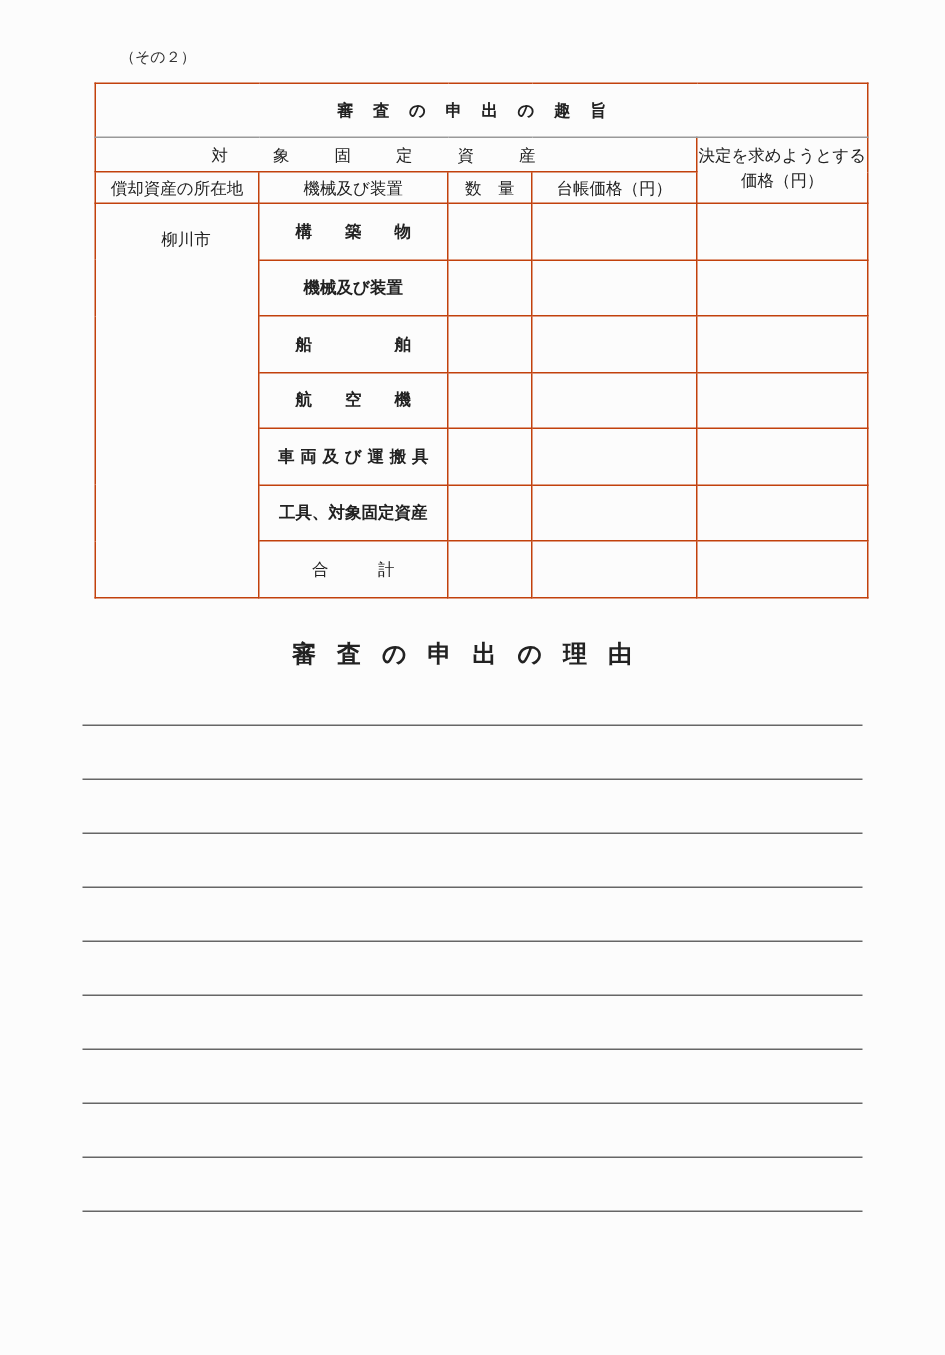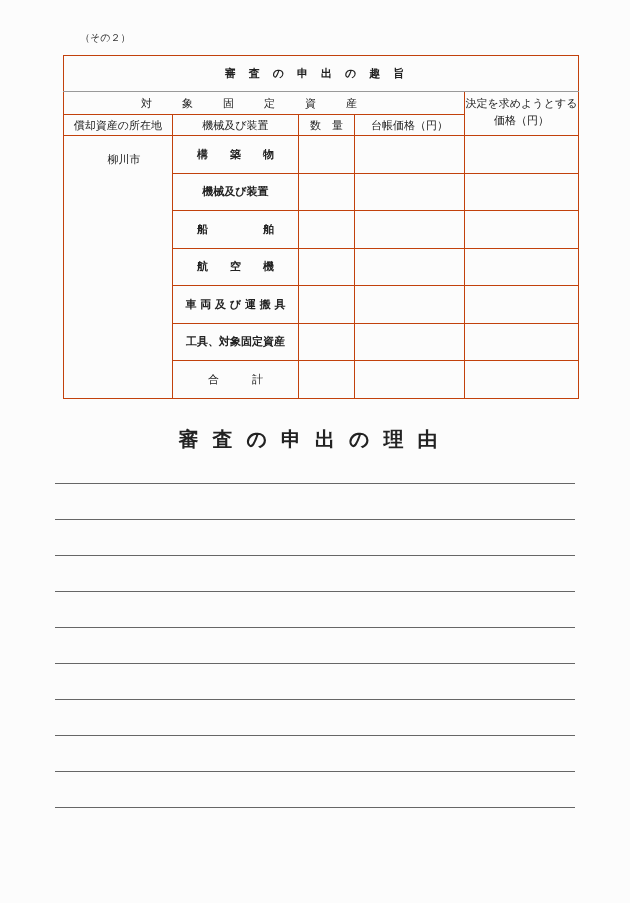--- a/index.html
+++ b/index.html
@@ -27,21 +27,21 @@
   .h1 td { height: 22px; }
   .h2 td { height: 20px; }
   .assets-head { letter-spacing: 30px; }
   .decide-head { line-height: 17px; font-size: 11px; white-space: normal !important; vertical-align: top !important; padding-top: 3px !important; margin-left: 44px; }
   .data-row td { height: 36.5px; }
   .loc-cell { vertical-align: top !important; text-align: left; padding: 16px 0 0 12px !important; }
   .type-cell { font-size: 11px; font-weight: bold; }
   .type-cell.normal { font-weight: normal; margin-top: 36px; }
   .reason-title {
     position: absolute; left: 0; width: 630px; top: 426px; text-align: center;
-    font-size: 20px; font-weight: bold; letter-spacing: 14px;
+    font-size: 16px; font-weight: bold; letter-spacing: 14px;
   }
   .lines { position: absolute; left: 55px; top: 0; width: 520px; }
   .line { position: absolute; left: 0; width: 520px; height: 0; border-top: 1.5px solid #666; }
 </style>
 </head>
 <body>
 
 <div class="page-label">（その２）</div>
 
 <table class="form">

